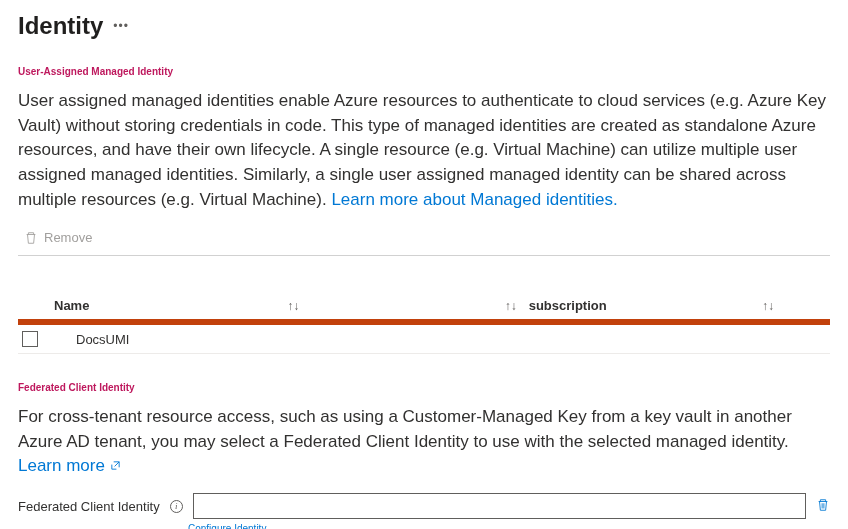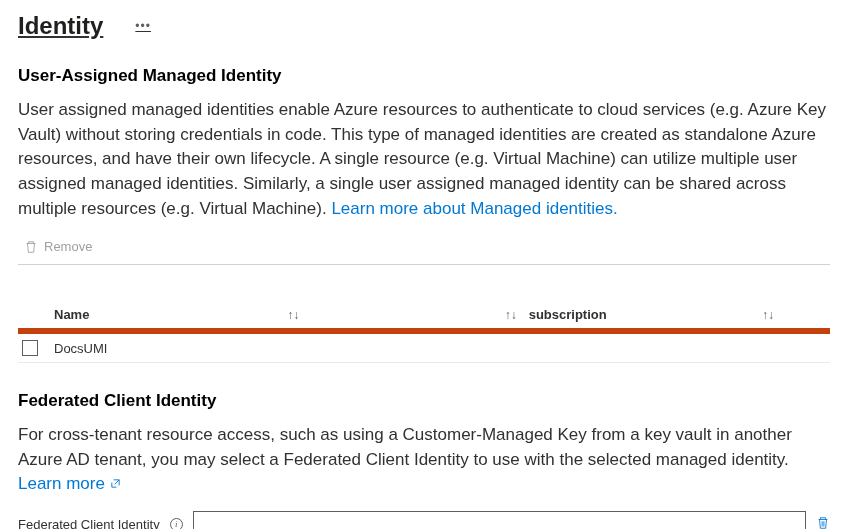--- a/index.html
+++ b/index.html
@@ -6,35 +6,34 @@
     body {
       font-family: "Segoe UI", -apple-system, sans-serif;
       font-size: 13px;
       color: #323130;
       padding: 12px 18px;
       width: 848px;
     }
     .page-header {
       display: flex;
       align-items: center;
-      gap: 32px;
+      gap: 10px;
       margin-bottom: 26px;
-      text-decoration: underline;
     }
     .page-title {
       font-size: 24px;
       font-weight: 600;
       color: #201f1e;
     }
     .ellipsis-icon { color: #605e5c; font-size: 12px; letter-spacing: 1px; }
     .section-title {
-      font-size: 17px;
+      font-size: 10px;
       font-weight: 600;
       margin-bottom: 12px;
-      color: #000000;
+      color: #be185d;
     }
     .desc {
       font-size: 17px;
       line-height: 1.45;
       color: #323130;
       margin-bottom: 14px;
     }
     .link { color: #0078d4; text-decoration: none; cursor: pointer; }
     .toolbar {
       display: flex;
@@ -70,20 +69,21 @@
       grid-template-columns: 32px 1fr 40px 1fr 40px 1fr 40px;
       align-items: center;
       padding: 6px 4px;
     }
     .thead-row {
       border-bottom: 6px solid #c2410c;
       font-weight: 600;
     }
     .tbody-row {
       border-bottom: 1px solid #edebe9;
+      gap: 22px;
     }
     .sort-icon { color: #605e5c; font-size: 12px; justify-self: end; padding-right: 12px; }
     .checkbox {
       width: 16px;
       height: 16px;
       border: 1px solid #605e5c;
       background: #fff;
       cursor: pointer;
     }
     .section-2 { margin-bottom: 18px; }

